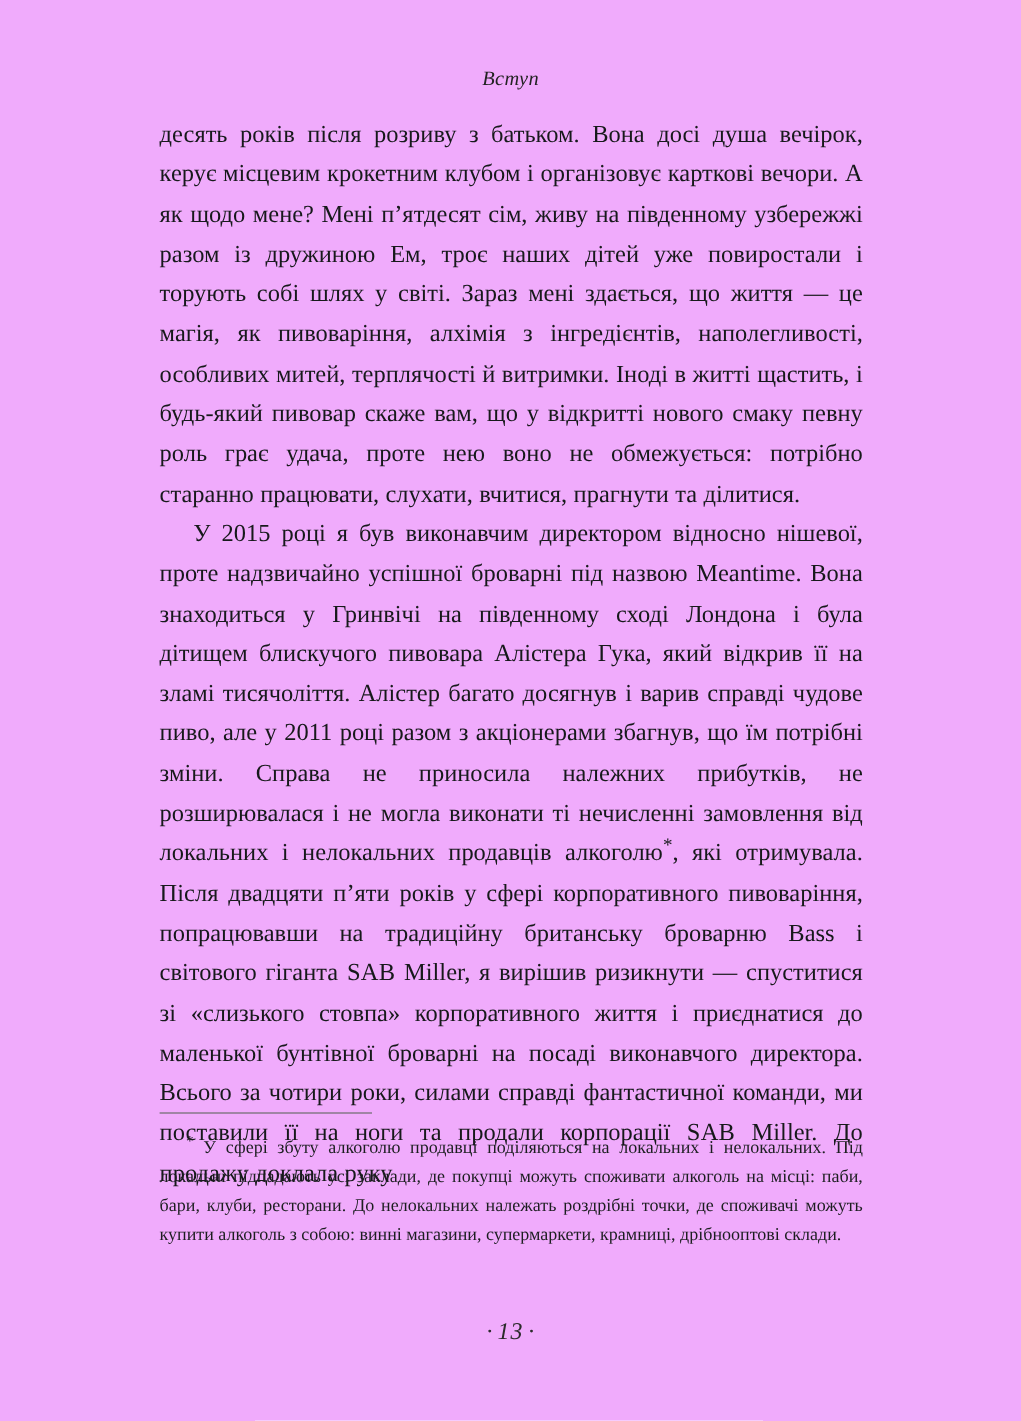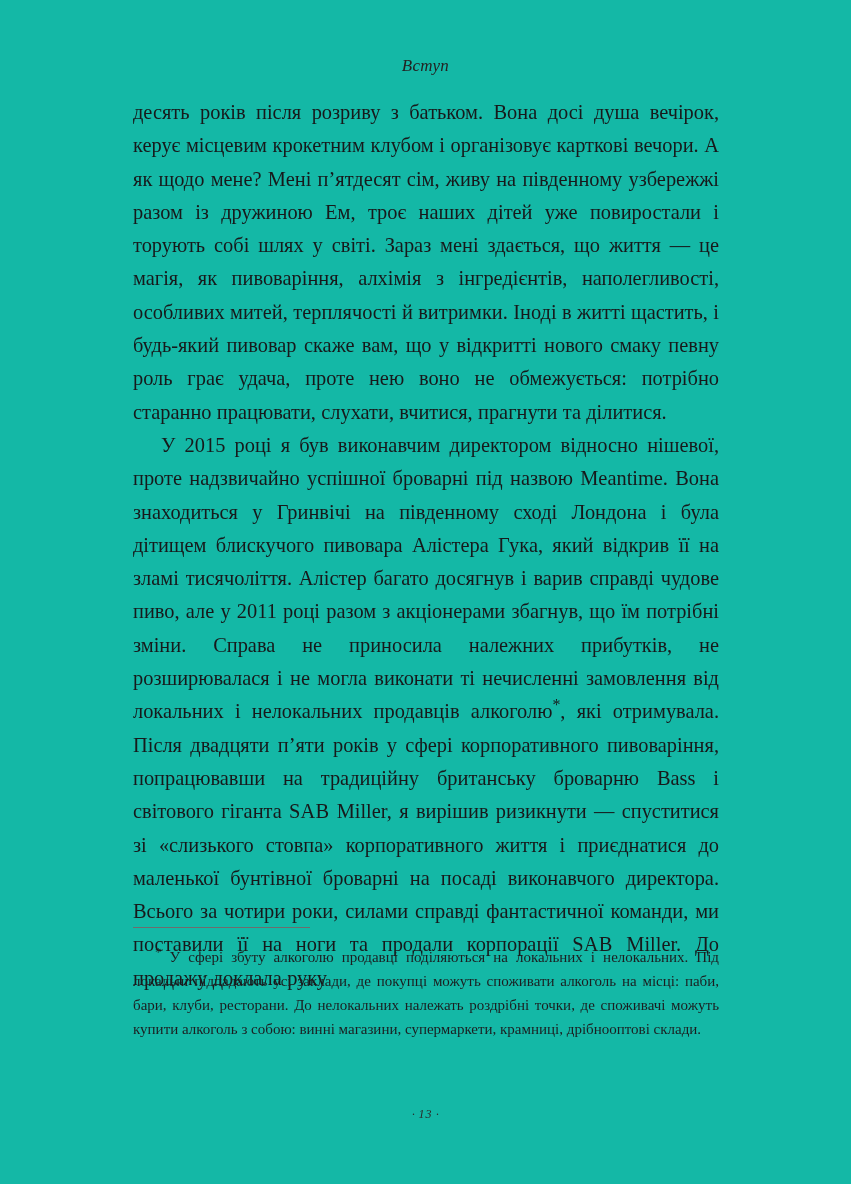--- a/index.html
+++ b/index.html
@@ -7,21 +7,21 @@
     margin: 0;
     padding: 0;
     background: #ffffff;
   }
 
   .page {
     position: relative;
     width: 851px;
     height: 1184px;
     margin: 0 auto;
-    background: #14b8a6;
+    background: #f0abfc;
     overflow: hidden;
     font-family: "Liberation Serif", "DejaVu Serif", serif;
     color: #171717;
     -webkit-font-smoothing: antialiased;
   }
 
   
   .running-head {
     position: absolute;
     top: 56px;
@@ -100,21 +100,21 @@
   }
 
   
   .folio {
     position: absolute;
     bottom: 62px;
     left: 0;
     width: 851px;
     text-align: center;
     font-style: italic;
-    font-size: 12px;
+    font-size: 20px;
     color: #2b2b2b;
     letter-spacing: 1px;
   }
   .folio .orn {
     font-style: normal;
     letter-spacing: 0;
     padding: 0 3px;
   }
 </style>
 </head>

